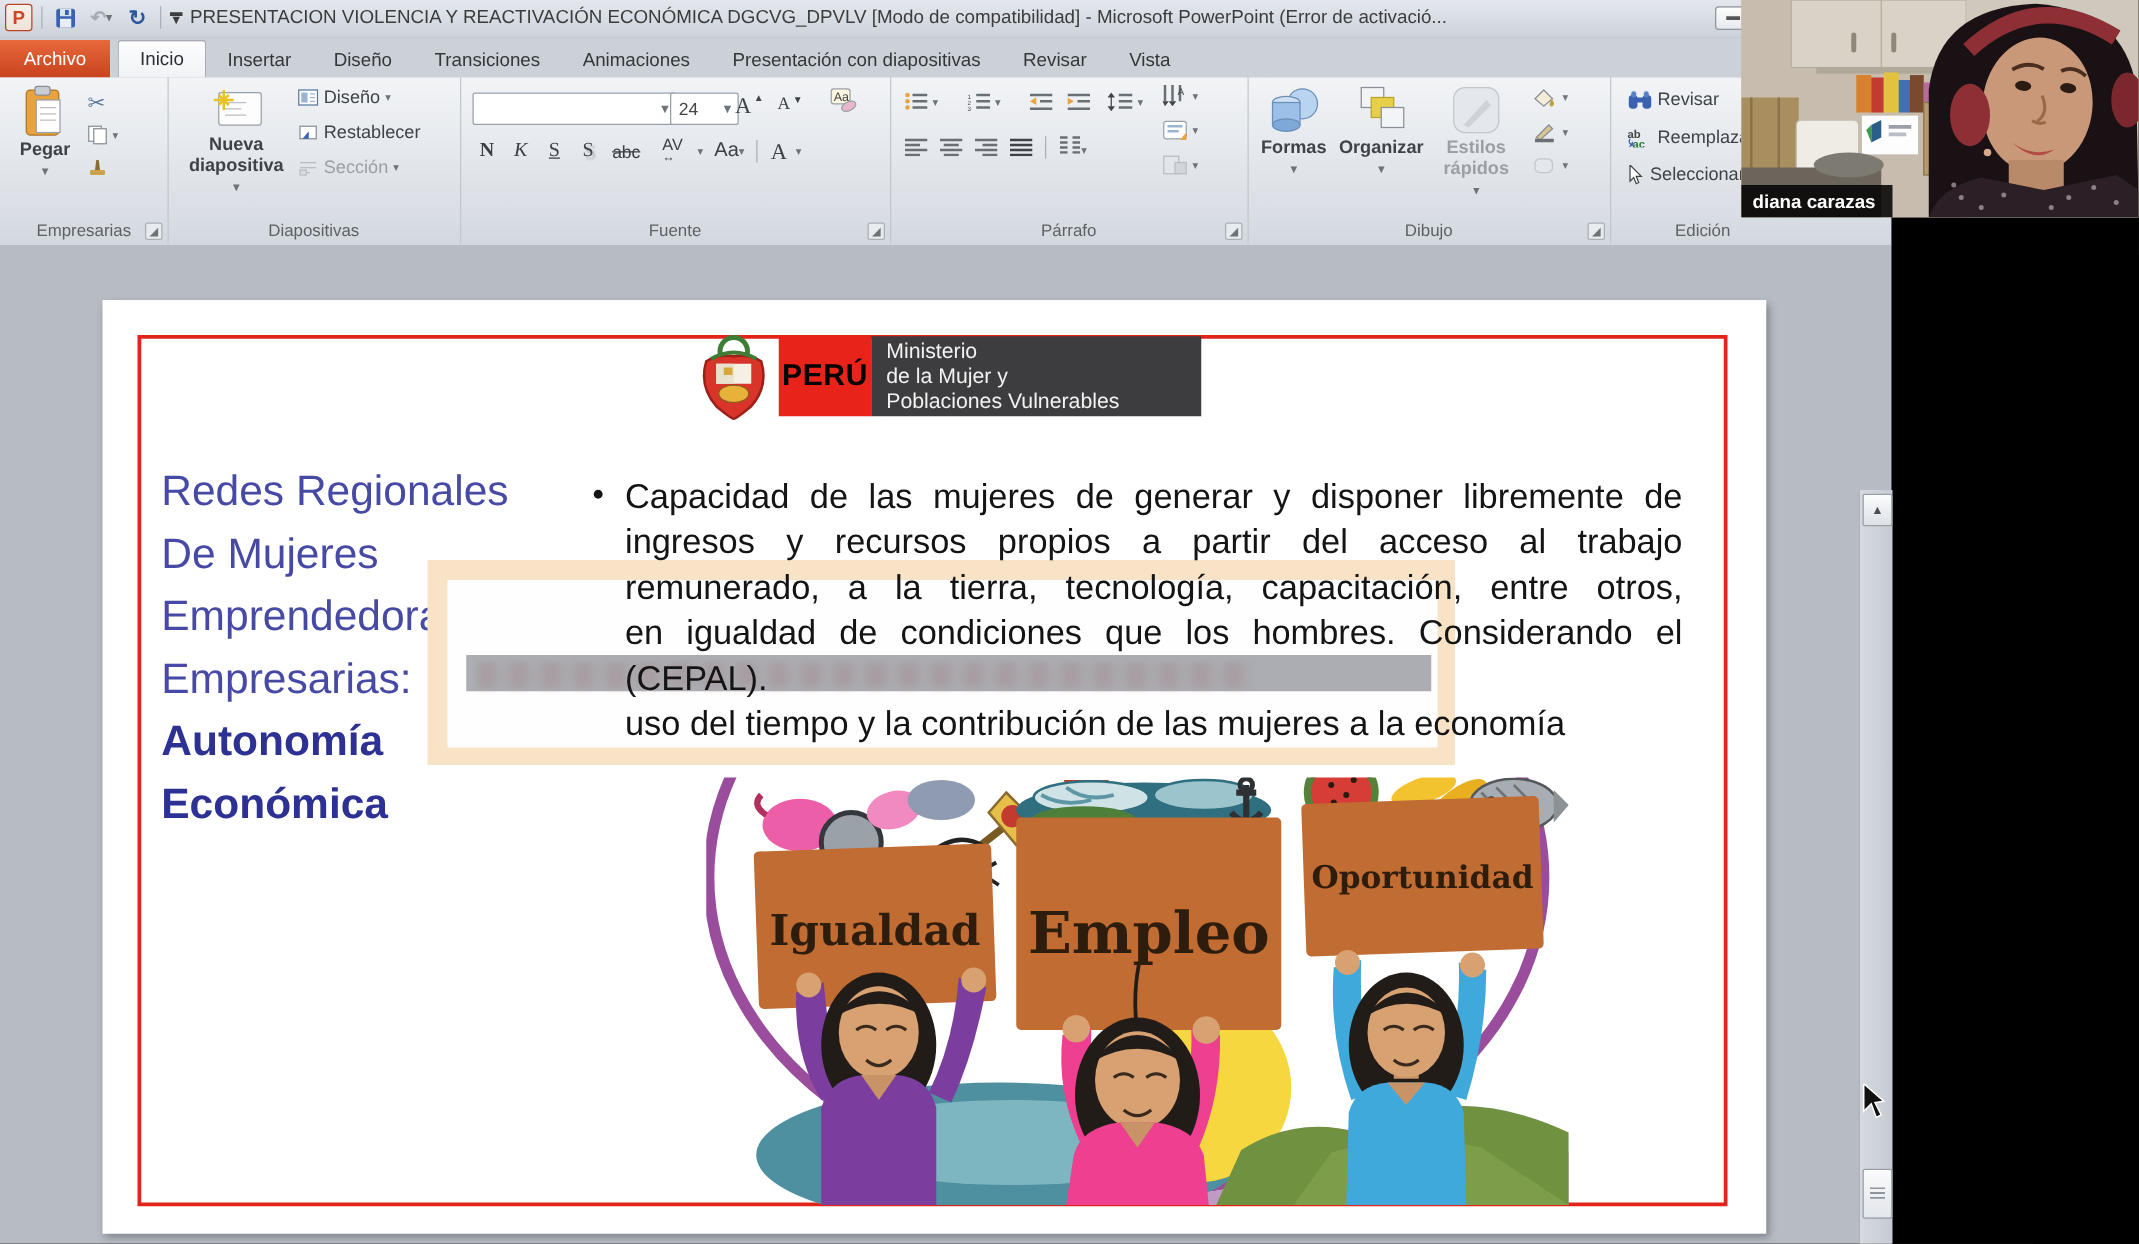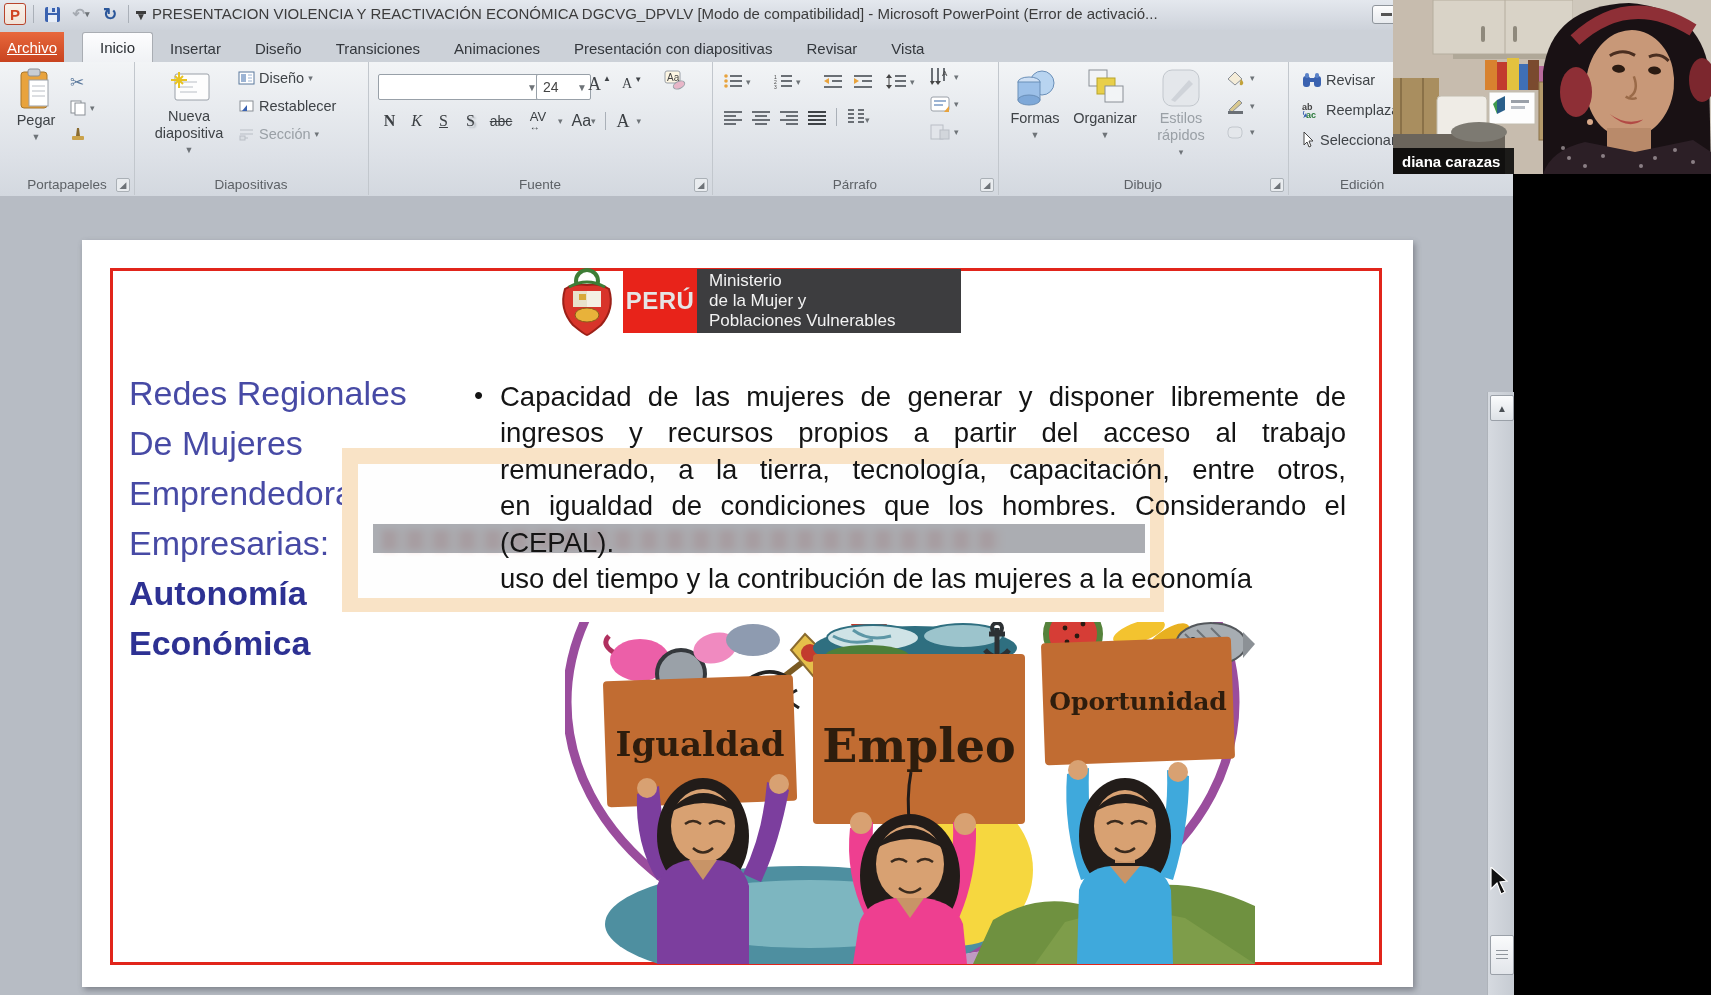--- a/index.html
+++ b/index.html
@@ -16,47 +16,47 @@
   .ppticon{width:20px;height:20px;border:1px solid #b8442c;border-radius:3px;
     background:linear-gradient(#f7f1ea,#f0e2d8);color:#d04423;font-weight:bold;font-size:15px;
     display:flex;align-items:center;justify-content:center;}
   .sep{width:1px;height:18px;background:#aab0b8;}
   .minbtn{position:absolute;left:1372px;top:5px;width:26px;height:17px;border:1px solid #8f959c;
     border-radius:3px;background:linear-gradient(#fdfdfd,#e7eaee);display:flex;align-items:center;justify-content:center;}
   .minbtn div{width:11px;height:3px;background:#555;}
   
   #tabrow{left:0;top:30px;width:1513px;height:32px;background:#ccd1d8;display:flex;align-items:flex-end;}
   .tab{height:28px;padding:0 17px;display:flex;align-items:center;font-size:15px;color:#33373c;}
-  .tab.archivo{background:linear-gradient(#e8683c,#c8431f);color:#fff;height:30px;padding:0 7px;margin-right:18px;text-decoration:underline;}
+  .tab.archivo{background:linear-gradient(#e8683c,#c8431f);color:#fff;height:30px;padding:0 19px;margin-right:6px;}
   .tab.active{background:linear-gradient(#fdfdfe,#f0f2f5);border:1px solid #a9adb3;border-bottom:none;
     border-radius:3px 3px 0 0;height:29px;color:#2a2e33;}
   
   #ribbon{left:0;top:62px;width:1513px;height:134px;background:linear-gradient(#f2f4f6,#dde1e7 70%,#d3d8df);
     border-bottom:1px solid #a5aab1;}
   .group{position:absolute;top:0;height:133px;border-right:1px solid #c2c7cd;}
   .glabel{position:absolute;bottom:3px;left:0;right:0;text-align:center;font-size:13.5px;color:#5d6166;}
   .dl{position:absolute;bottom:3px;right:4px;width:12px;height:12px;font-size:9px;color:#6e7378;
     border:1px solid #aab0b6;background:#e9ecef;display:flex;align-items:center;justify-content:center;border-radius:2px;}
   .bigbtn{position:absolute;display:flex;flex-direction:column;align-items:center;justify-content:flex-start;
-    font-size:14.5px;color:#3f4347;text-align:center;line-height:17px;}
+    font-size:14.5px;color:#3f4347;text-align:center;line-height:17px;font-weight:bold;}
   .smallrow{position:absolute;display:flex;align-items:center;gap:4px;font-size:14.5px;color:#3f4347;white-space:nowrap;}
   .da{font-size:9px;color:#6e7378;}
   .gray{color:#9aa0a6!important;}
   .combo{position:absolute;height:24px;background:#fff;border:1px solid #98a0a8;border-radius:2px;
     display:flex;align-items:center;justify-content:space-between;font-size:14px;color:#444;padding:0 3px 0 6px;}
   .combo .da{font-size:10px;}
   .fbtn{width:27px;height:26px;display:flex;align-items:center;justify-content:center;font-size:16px;color:#3c4044;}
   
   #workspace{left:0;top:196px;width:1513px;height:799px;background:#b7bcc4;}
   #slide{position:absolute;left:82px;top:44px;width:1331px;height:747px;background:#fff;
     box-shadow:2px 3px 6px rgba(60,63,70,.45);}
   #redborder{position:absolute;left:28px;top:28px;width:1266px;height:691px;border:3px solid #e1251b;}
   
   #coat{left:475px;top:27px;width:60px;height:70px;}
-  #perubox{left:541px;top:29px;width:74px;height:64px;background:#e8231a;color:#e5e5e5;
+  #perubox{left:541px;top:29px;width:74px;height:64px;background:#e8231a;color:#000000;
     display:flex;align-items:center;justify-content:center;font-size:24px;font-weight:bold;letter-spacing:.5px;}
   #minbox{left:615px;top:29px;width:252px;height:64px;background:#3d3d3f;color:#f2f2f2;
     display:flex;flex-direction:column;justify-content:center;padding-left:12px;font-size:17px;line-height:20px;}
   
   #stitle{left:47px;top:128px;width:345px;font-size:34px;line-height:50px;color:#474aa5;}
   #stitle div:nth-child(n+5){font-weight:bold;color:#2d3193;}
   
   #peachbox{left:260px;top:208px;width:822px;height:164px;background:#f9e3c6;}
   #peachbox .inner{position:absolute;left:16px;top:16px;right:14px;bottom:14px;background:#fefefe;}
   #redblur{left:300px;top:290px;width:620px;height:20px;
@@ -154,21 +154,21 @@
               <rect x="5" y="3" width="10" height="12" fill="#fff" stroke="#8a8f96"></rect>
             </svg>
             <span class="da">▾</span>
         </div>
         <div class="smallrow" style="left:70px;top:64px;">
           <svg width="17" height="16">
               <rect x="2" y="10" width="12" height="4" rx="1" fill="#caa24a"></rect>
               <polygon points="6,10 10,10 9,2 7,2" fill="#8a6b2f"></polygon>
             </svg>
         </div>
-        <div class="glabel">Portapapeles</div>
+        <div class="glabel">Empresarias</div>
         <div class="dl">◢</div>
       </div>
 
       <div class="group" style="left:134px;width:234px;">
         <div class="bigbtn" style="left:12px;top:6px;width:86px;">
           <svg width="44" height="40">
               <rect x="8" y="6" width="34" height="26" rx="2" fill="#fdfdfd" stroke="#9aa0a8"></rect>
               <g stroke="#b9bec5">
                 <line x1="13" y1="14" x2="30" y2="14"></line>
                 <line x1="13" y1="19" x2="26" y2="19"></line>

